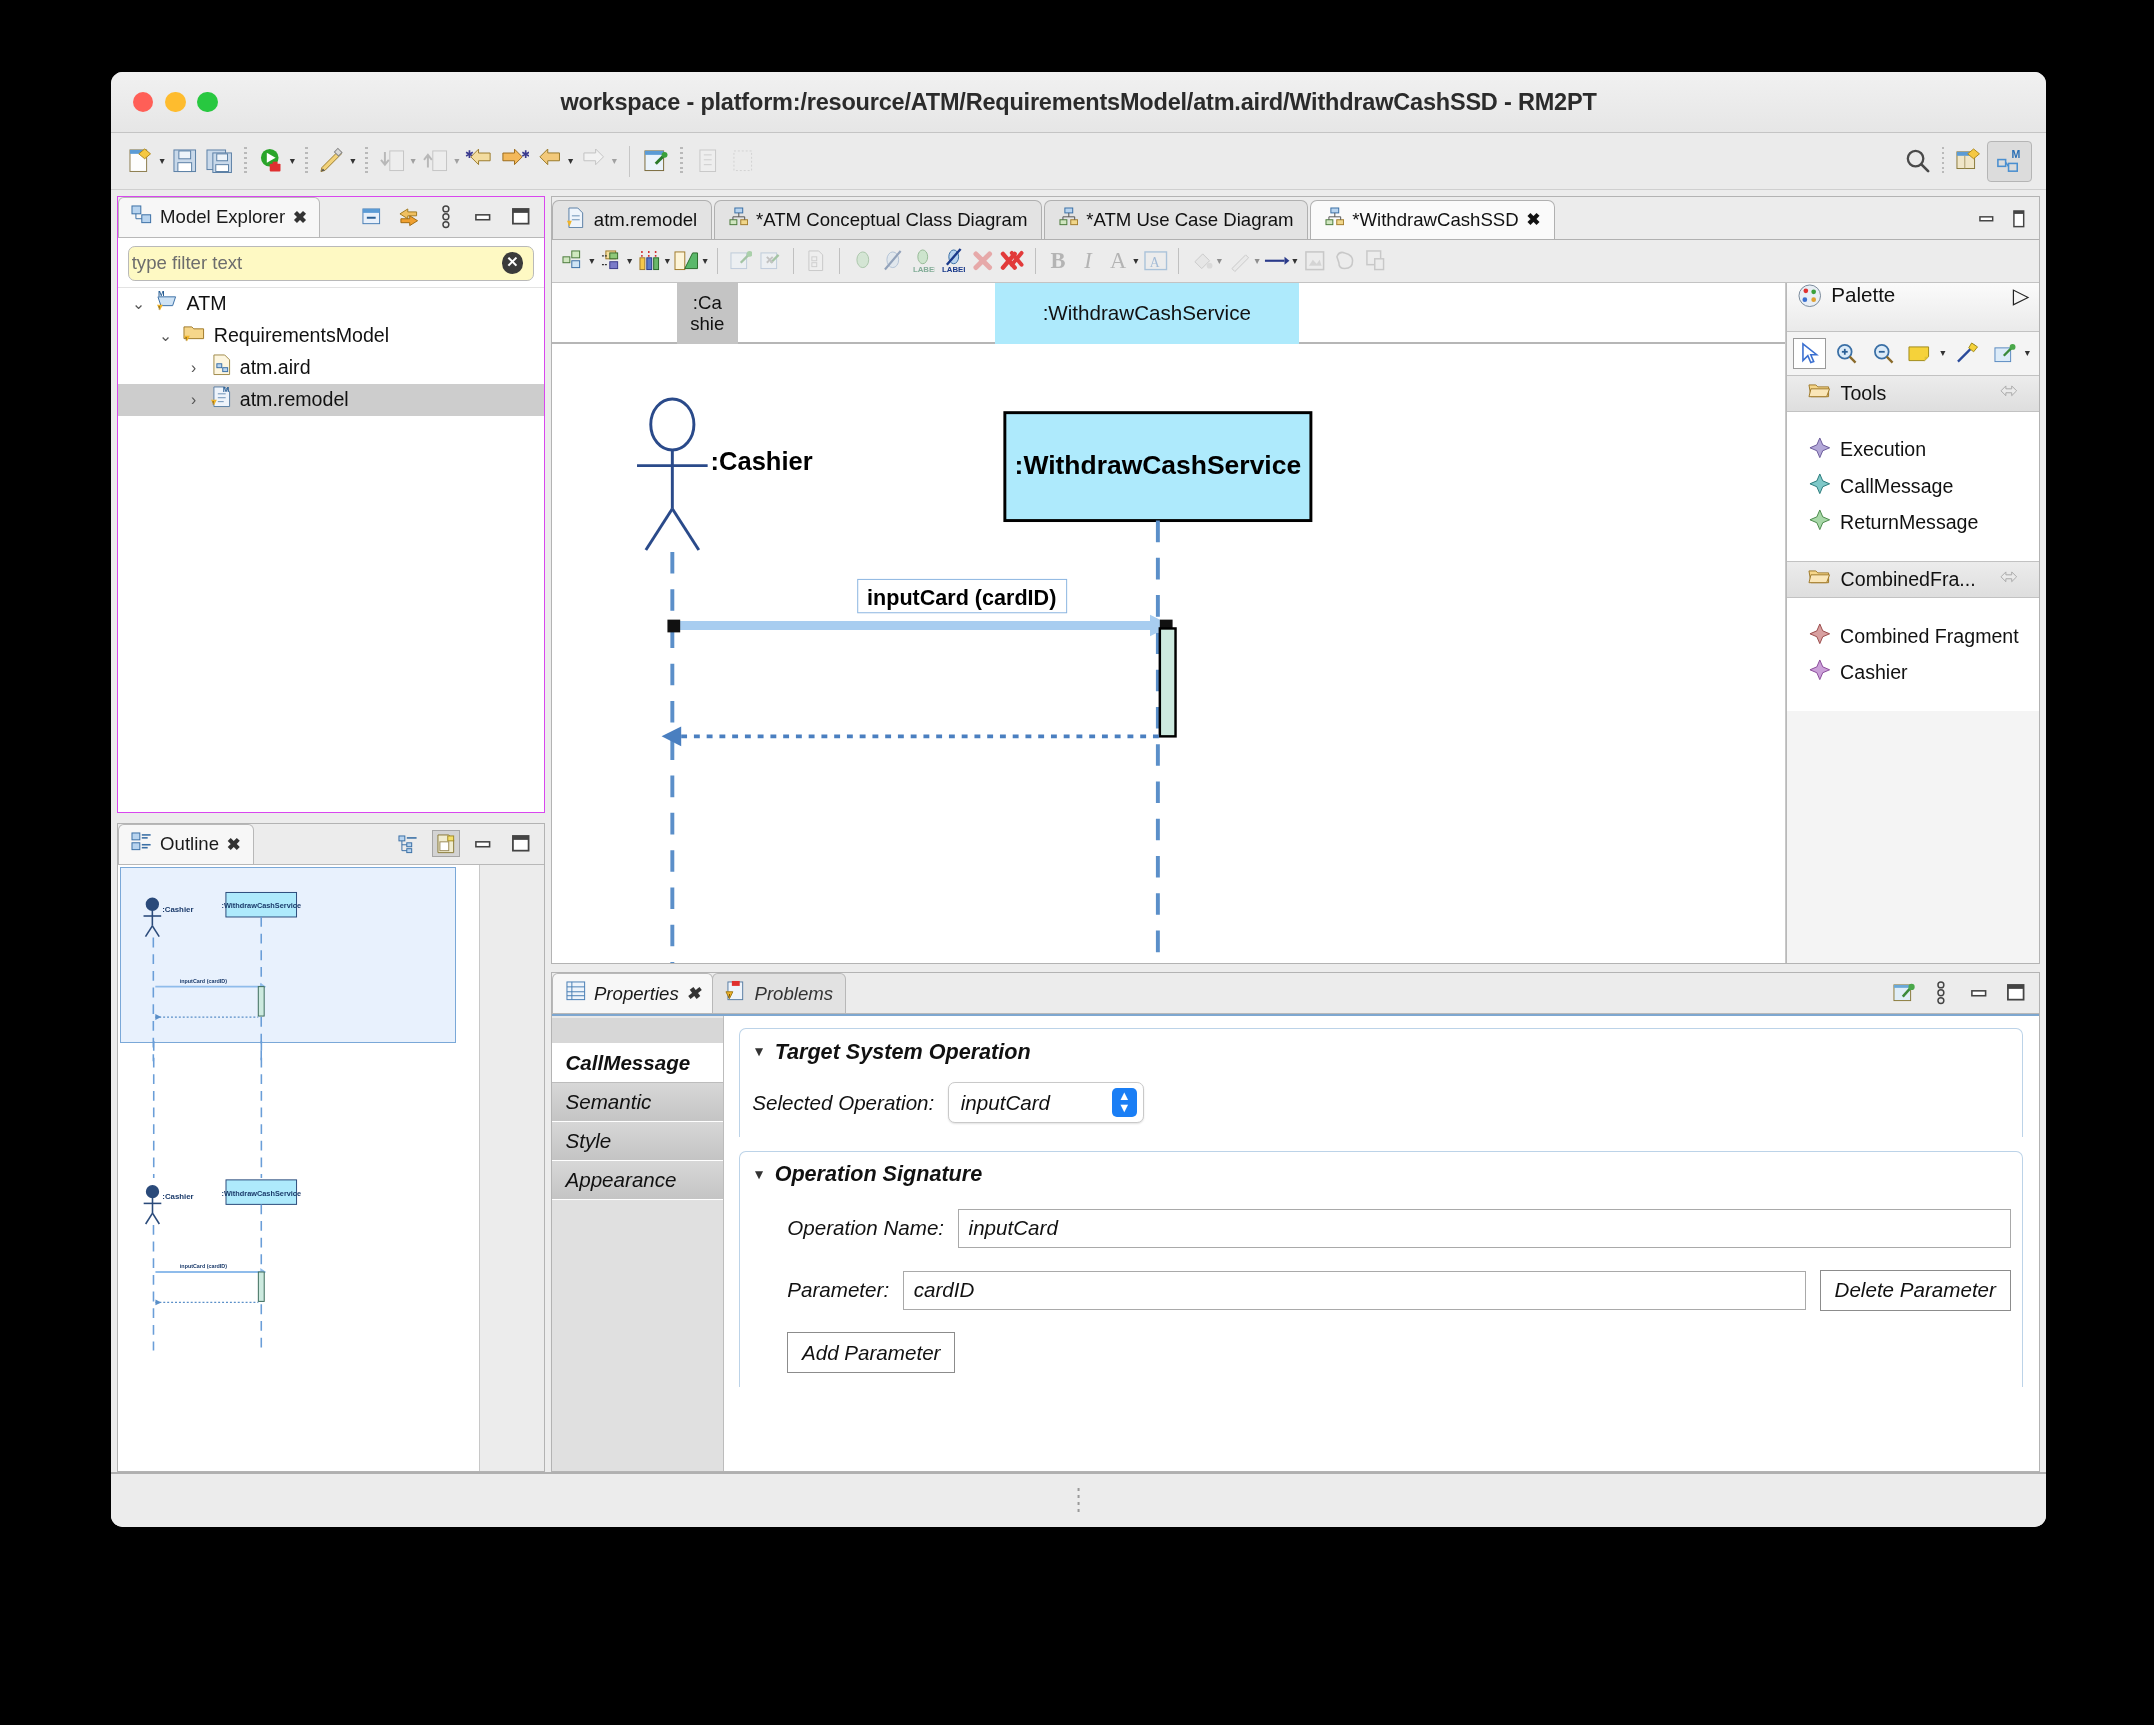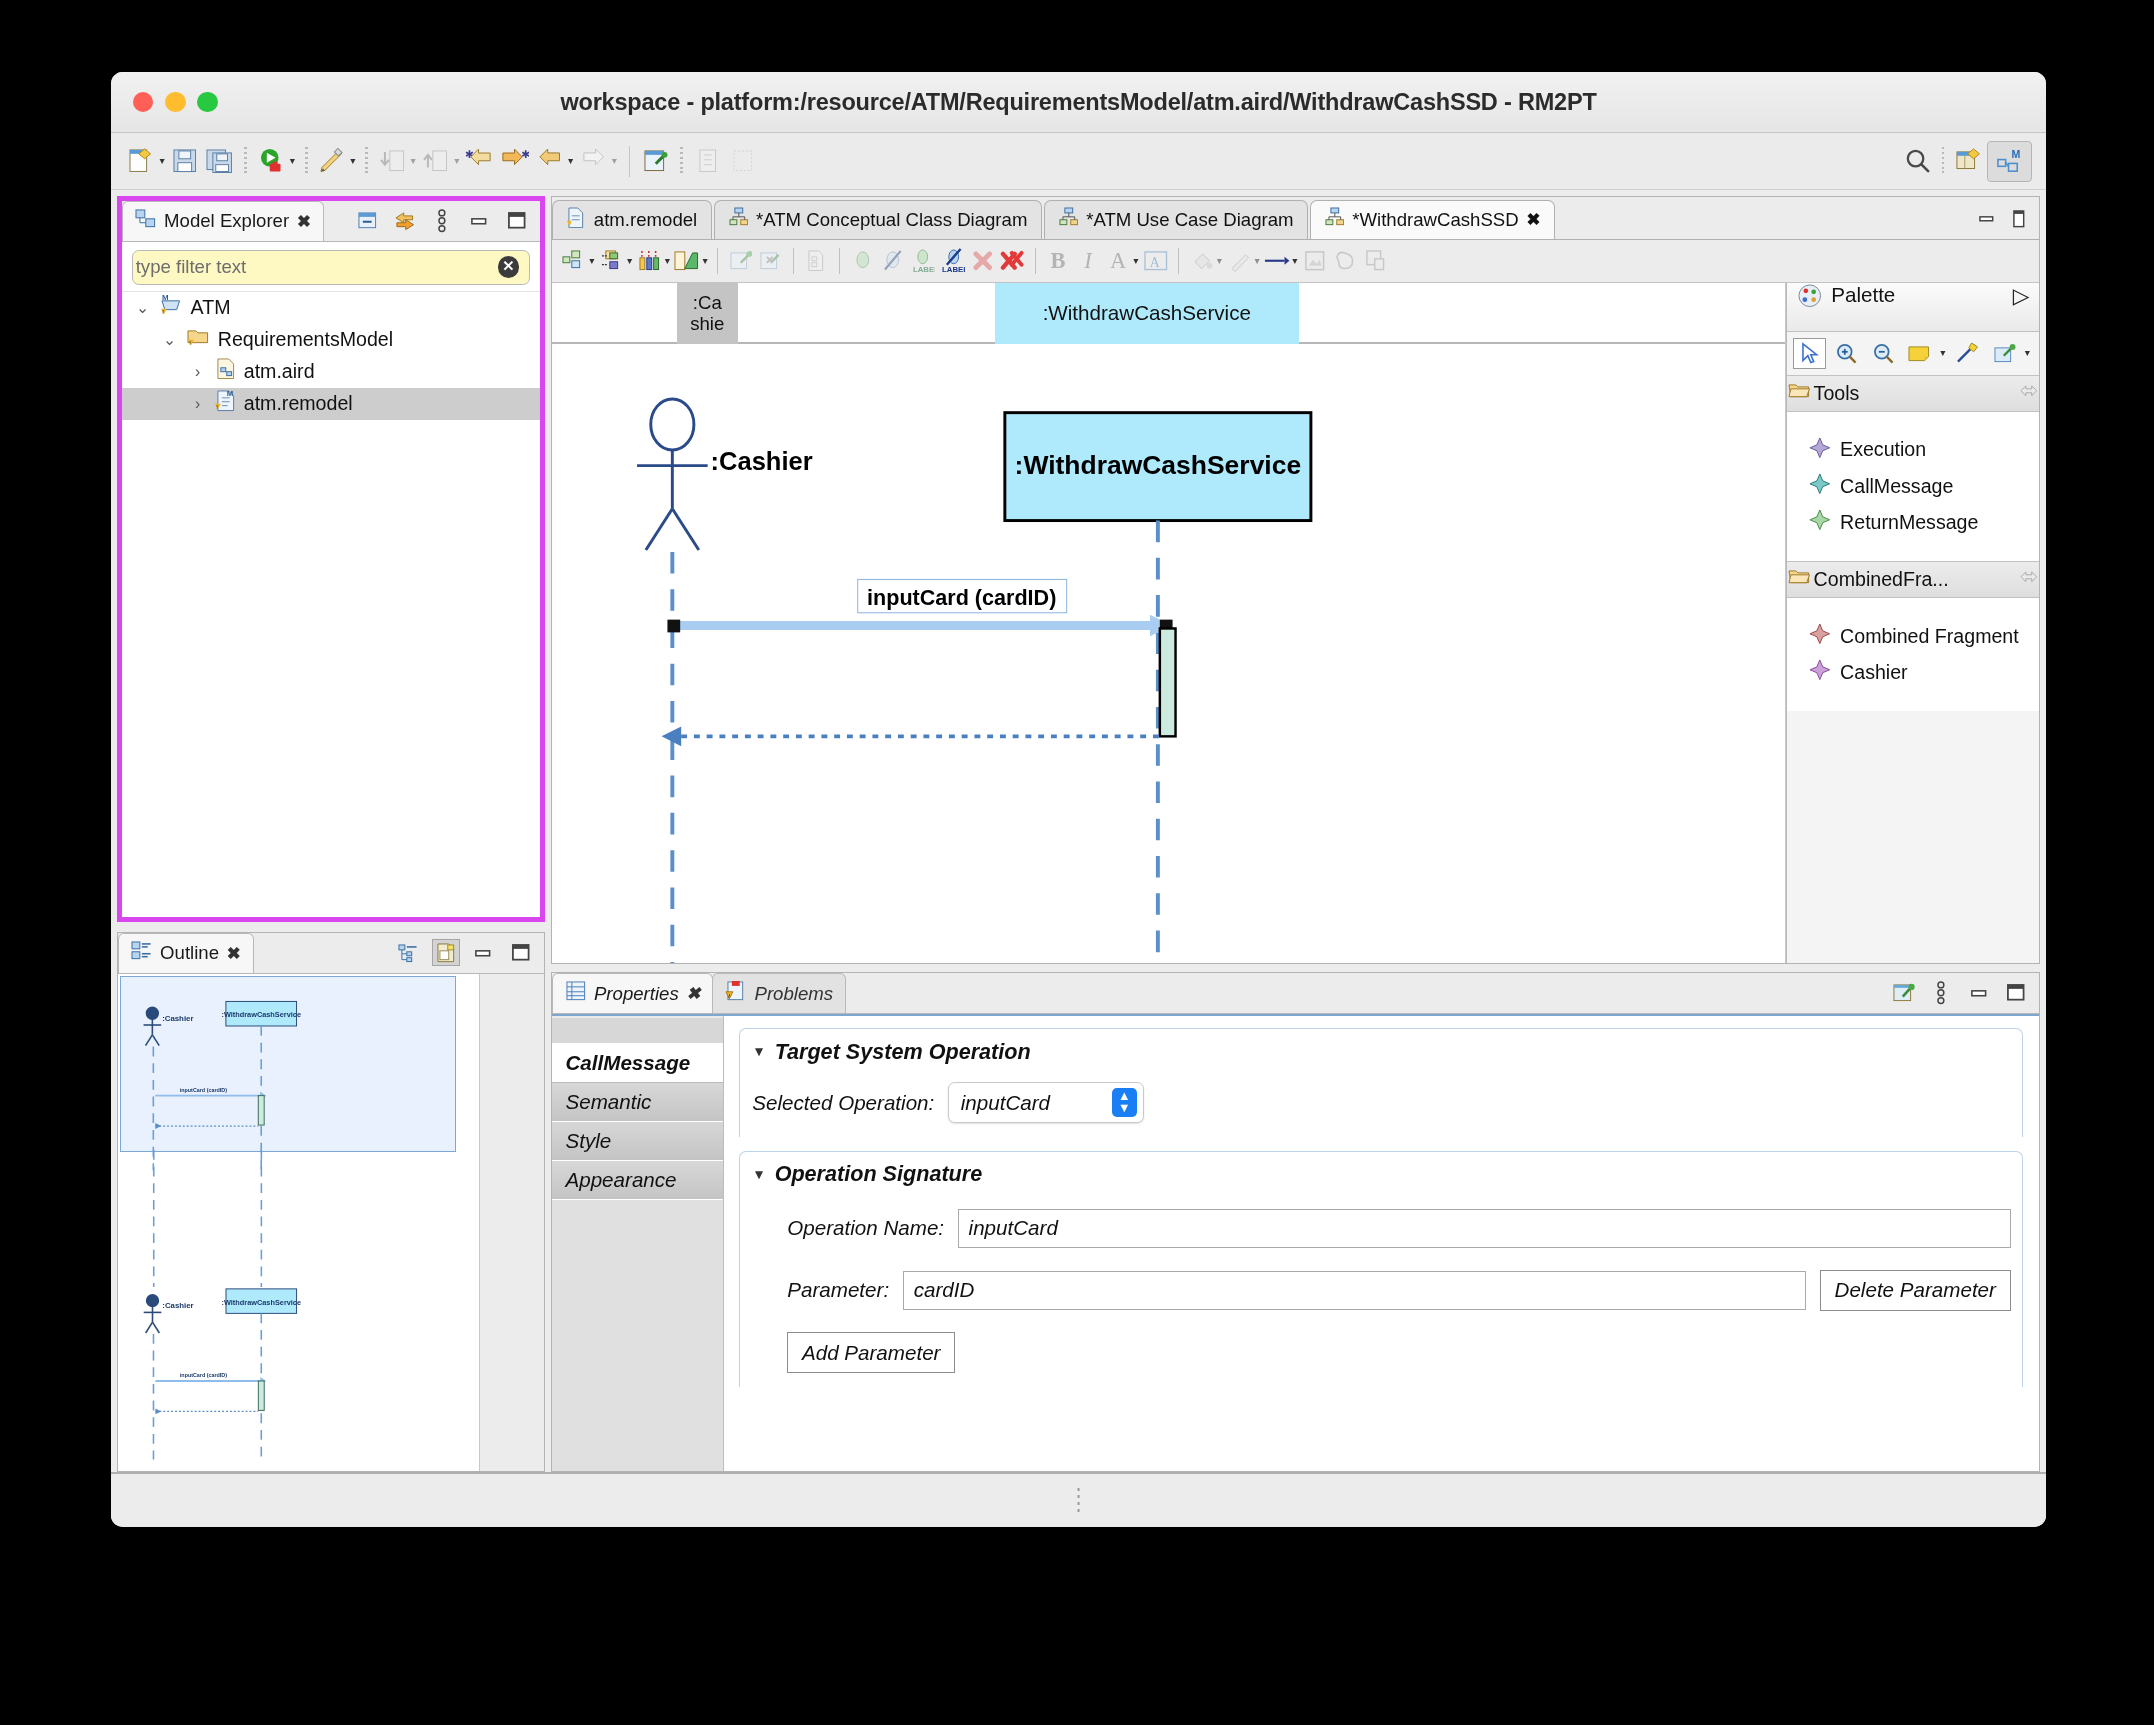--- a/index.html
+++ b/index.html
@@ -179,22 +179,22 @@
     background: linear-gradient(#fbfbfb,#eaeaea);
     border-bottom: 1px solid #c2c2c2;
   }
   .pal-toolrow {
     display: flex; align-items: center; gap: 3.9px; padding: 5.9px 5.9px;
     background: #f4f4f4; flex-wrap: wrap;
   }
   .pal-tool { width: 33px; height: 31px; display: flex; align-items: center; justify-content: center; }
   .pal-tool.sel { border: 1px solid #9a9a9a; background: #fff; }
   .pal-group {
-    display: flex; align-items: center; gap: 2px;
-    height: 37px; padding: 0 1px;
+    display: flex; align-items: center; gap: 9px;
+    height: 37px; padding: 0 21px;
     background: linear-gradient(#ececec,#dedede);
     border-top: 1px solid #c2c2c2; border-bottom: 1px solid #c2c2c2;
     font-size: 19.6px; color: #111;
   }
   .pal-group .pin { margin-left: auto; opacity: .55; }
   .pal-items { background: #fff; padding: 20px 0; }
   .pal-item {
     display: flex; align-items: center; gap: 9.8px;
     padding: 4.9px 9.8px 4.9px 21.6px; font-size: 19.6px; color: #111;
   }
@@ -413,21 +413,21 @@
         <rect x="14" y="17" width="9" height="8" fill="none" stroke="#4a8fd0" stroke-width="1.6"></rect>
         <line x1="11" y1="16" x2="14" y2="20" stroke="#4a8fd0" stroke-width="1.6"></line>
       </svg>
     </div>
   </div>
 
   <div class="body">
 
     <div class="leftcol">
 
-      <div class="view" style="height:726px; border:5px solid #d946ef;">
+      <div class="view" style="height:617px; border:1px solid #d946ef;">
         <div class="viewtabs">
           <div class="vtab">
             <span>
               <svg width="21.6" height="21.6" viewBox="0 0 22 22">
                 <rect x="1" y="2" width="9" height="8" fill="#b8d4ef" stroke="#3a6fa5"></rect>
                 <rect x="11" y="11" width="9" height="8" fill="#b8d4ef" stroke="#3a6fa5"></rect>
                 <line x1="5" y1="10" x2="5" y2="15" stroke="#3a6fa5"></line>
                 <line x1="5" y1="15" x2="11" y2="15" stroke="#3a6fa5"></line>
               </svg>
             </span>

